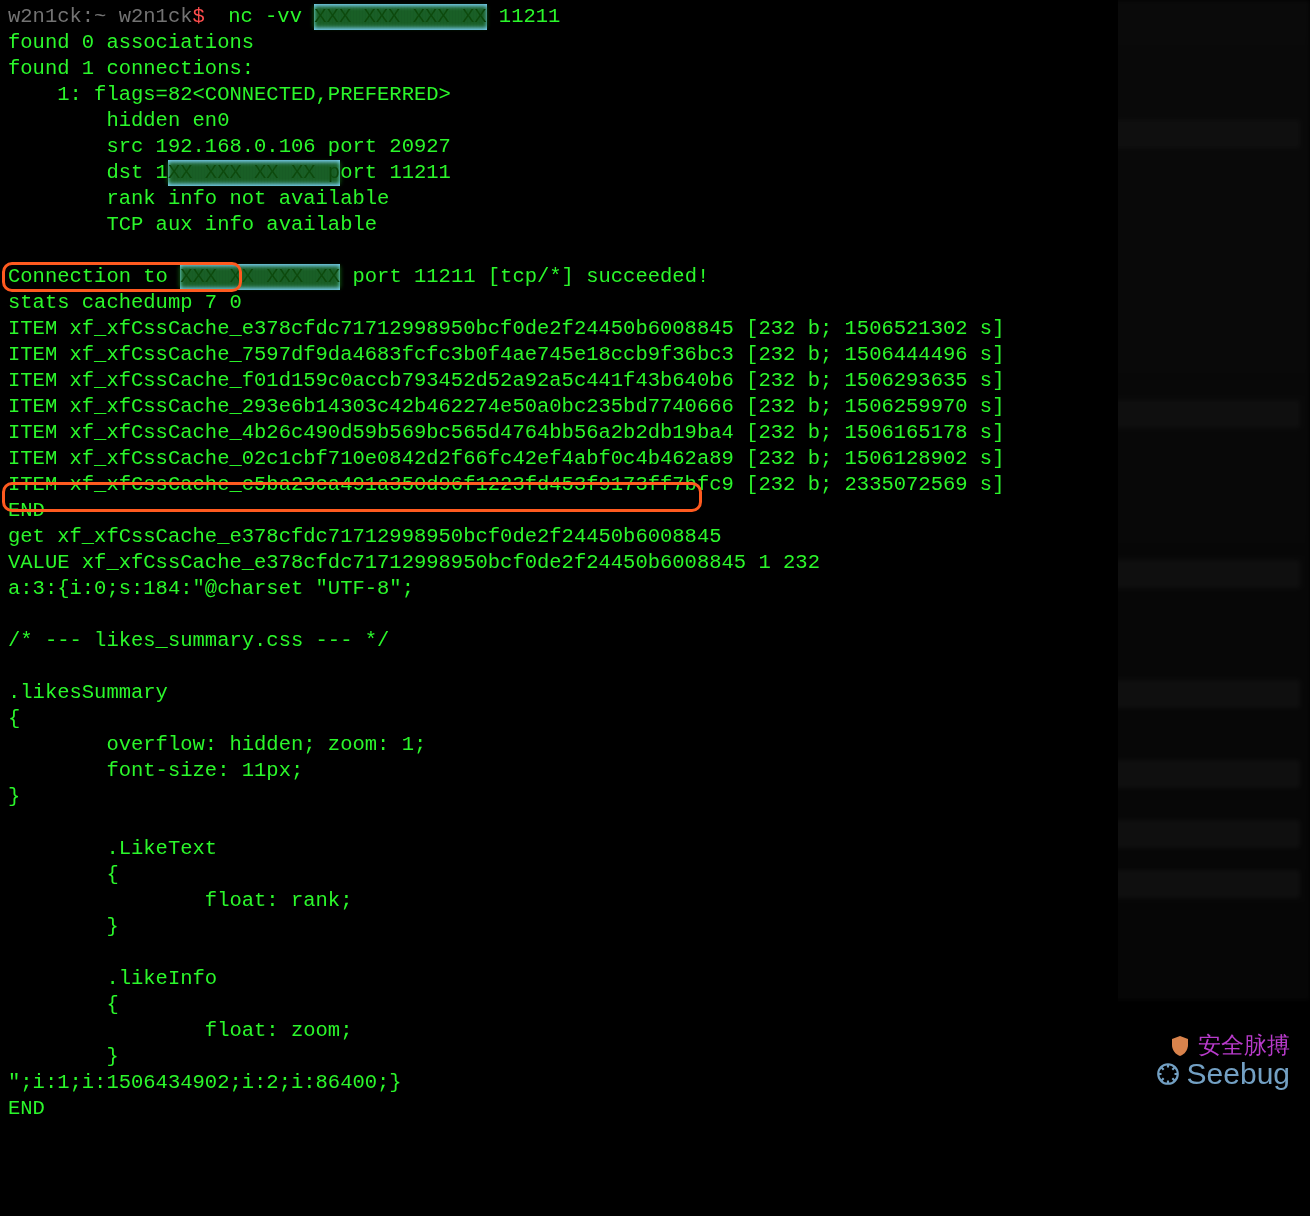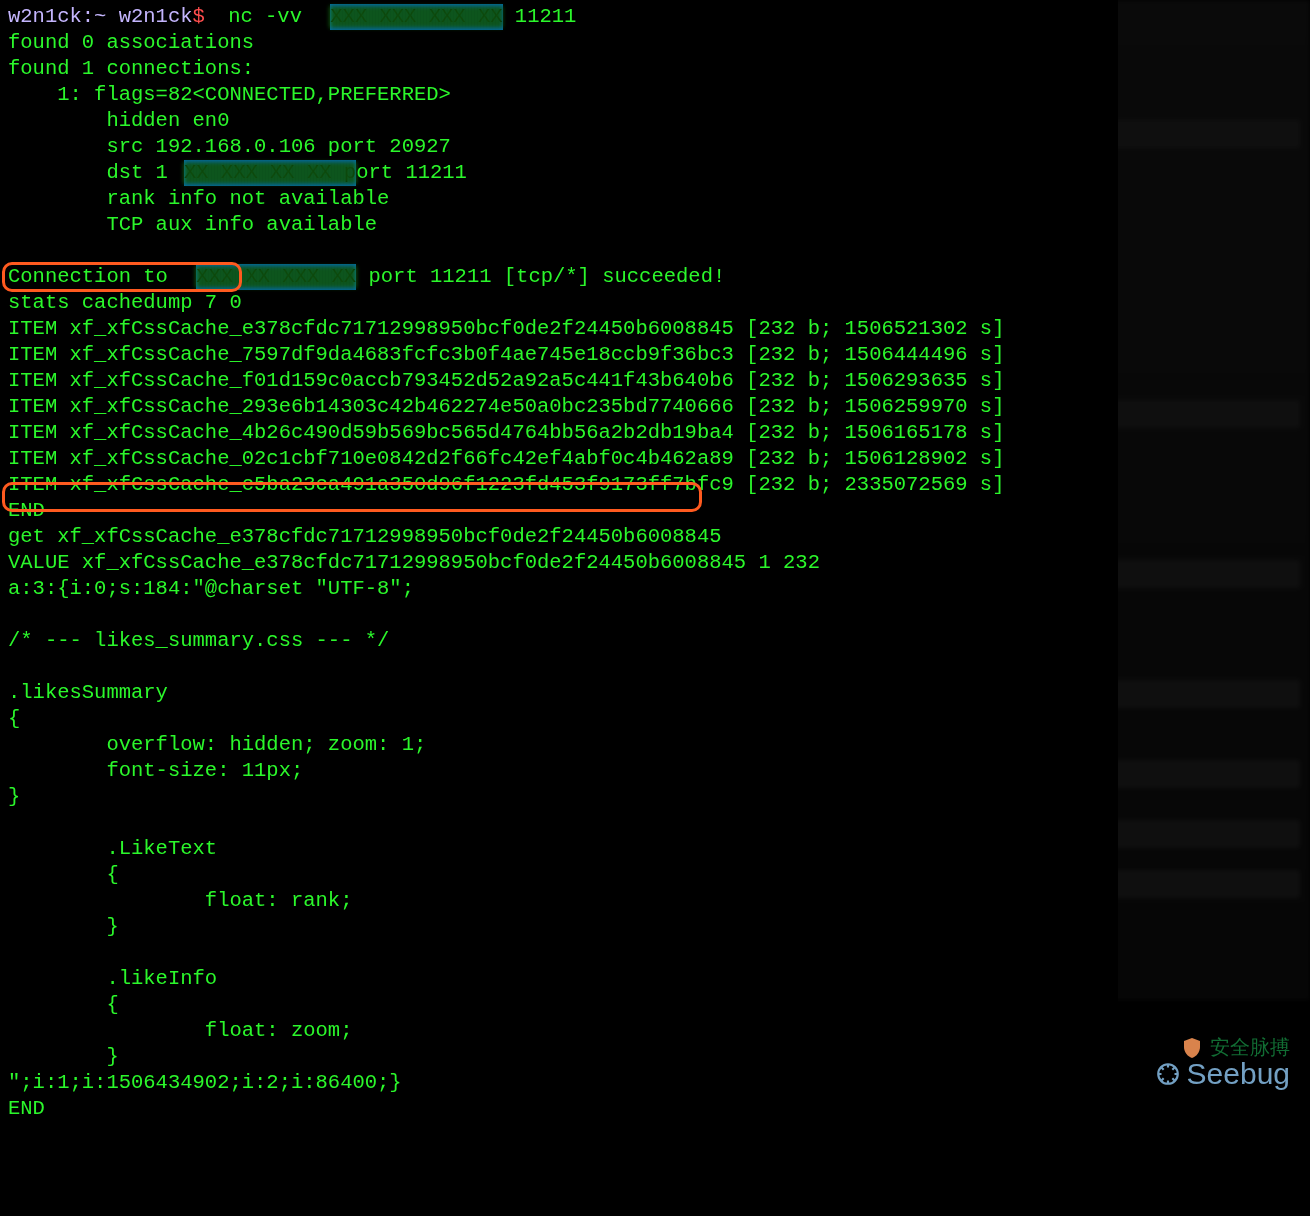--- a/index.html
+++ b/index.html
@@ -16,29 +16,28 @@
     height: 1080px;
     background: #000;
     font-family: "Menlo","Consolas","Courier New",monospace;
     font-size: 20.5px;
     line-height: 26px;
     color: #2bf72b;
     padding: 4px 8px;
     white-space: pre;
     letter-spacing: 0px;
   }
-  .prompt-host { color: #c4b5fd; }
+  .prompt-host { color: #737373; }
   .prompt-dollar { color: #ff4d4d; }
   .cmd { color: #2bf72b; margin-left: 11px; }
   .censor {
     display: inline-block;
-    background: #0369a1;
+    background: #7dd3fc;
     color: #000;
     position: relative;
-    margin-left: 16px;
   }
   .censor::after {
     content: "";
     position: absolute;
     left: 0; right: 0; top: 2px; bottom: 2px;
     background: repeating-linear-gradient(90deg,#2bf72b 0 1px,#000 1px 3px);
     filter: blur(2px);
     opacity: 0.9;
   }
   .hl-box {
@@ -62,23 +61,23 @@
     display: flex;
     align-items: center;
     gap: 6px;
     opacity: 0.85;
   }
   .watermark-right svg { width: 26px; height: 26px; }
   .watermark-cn {
     position: absolute;
     right: 20px;
     bottom: 155px;
-    color: #15803d;
+    color: #d946ef;
     font-family: sans-serif;
-    font-size: 20px;
+    font-size: 23px;
     display: flex;
     align-items: center;
     gap: 6px;
     opacity: 0.85;
   }
   .watermark-cn svg { width: 24px; height: 24px; }
   .blurred-sidebar {
     position: absolute;
     right: 0;
     top: 0;

